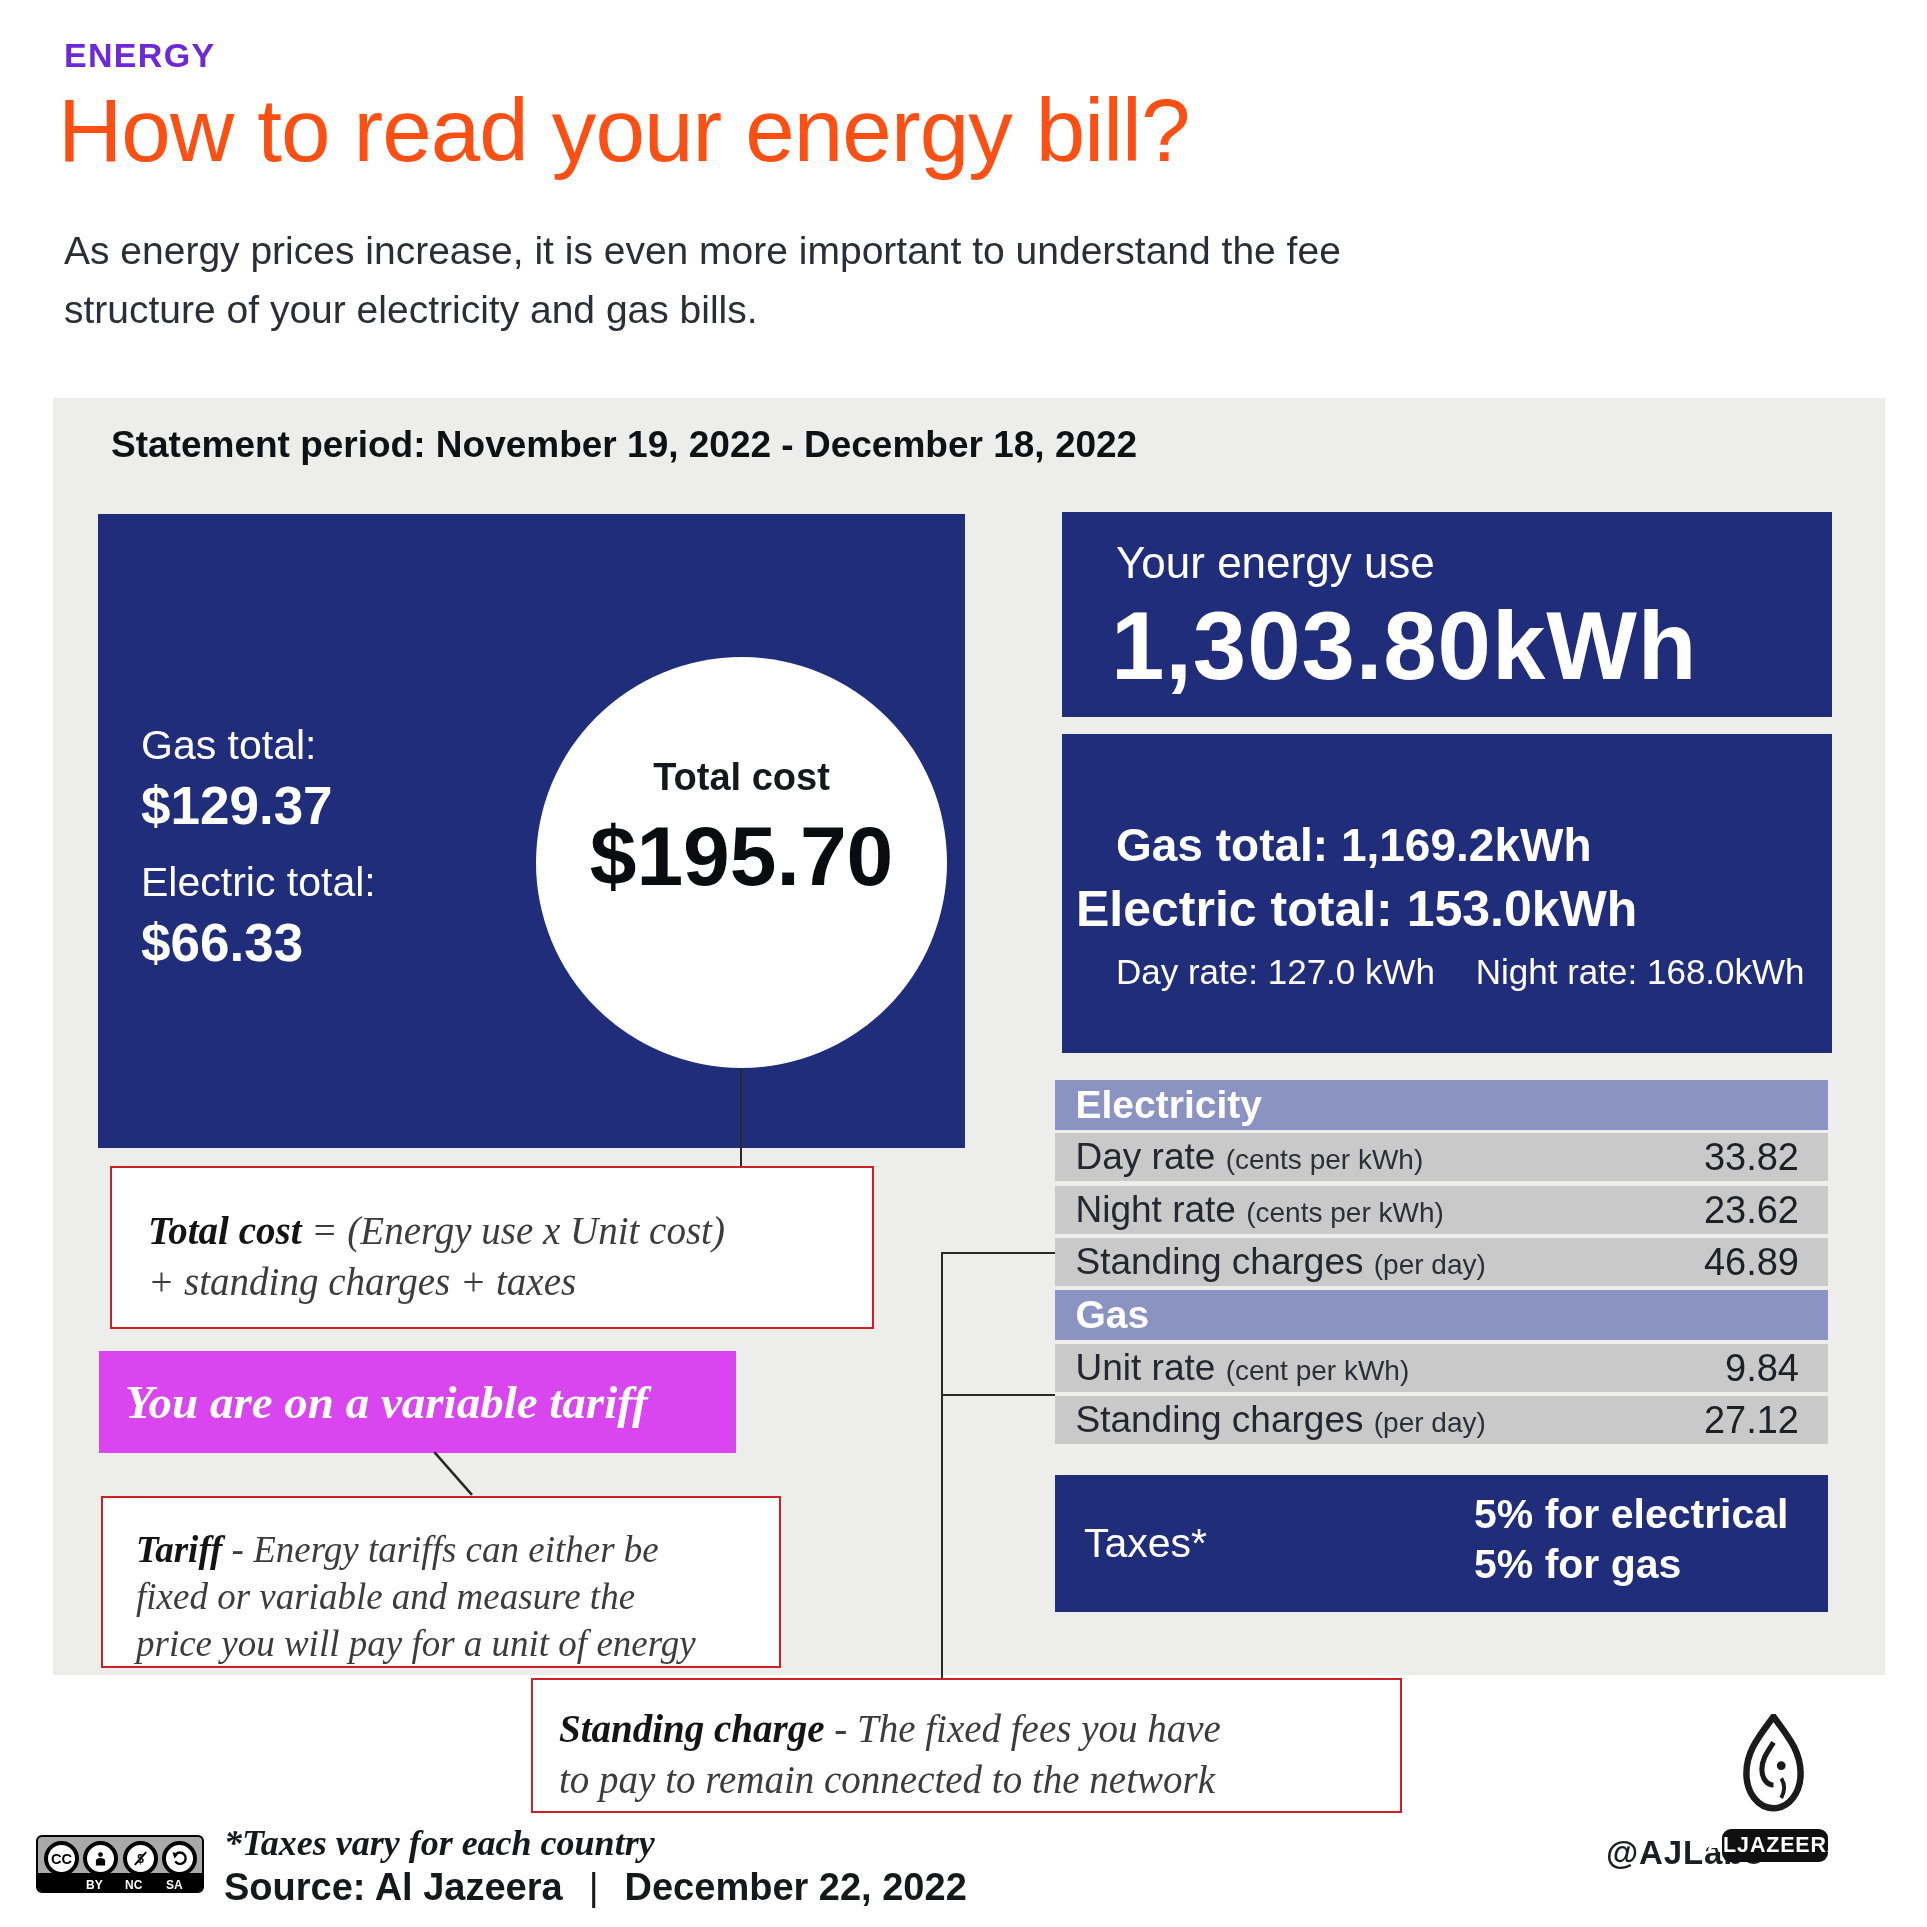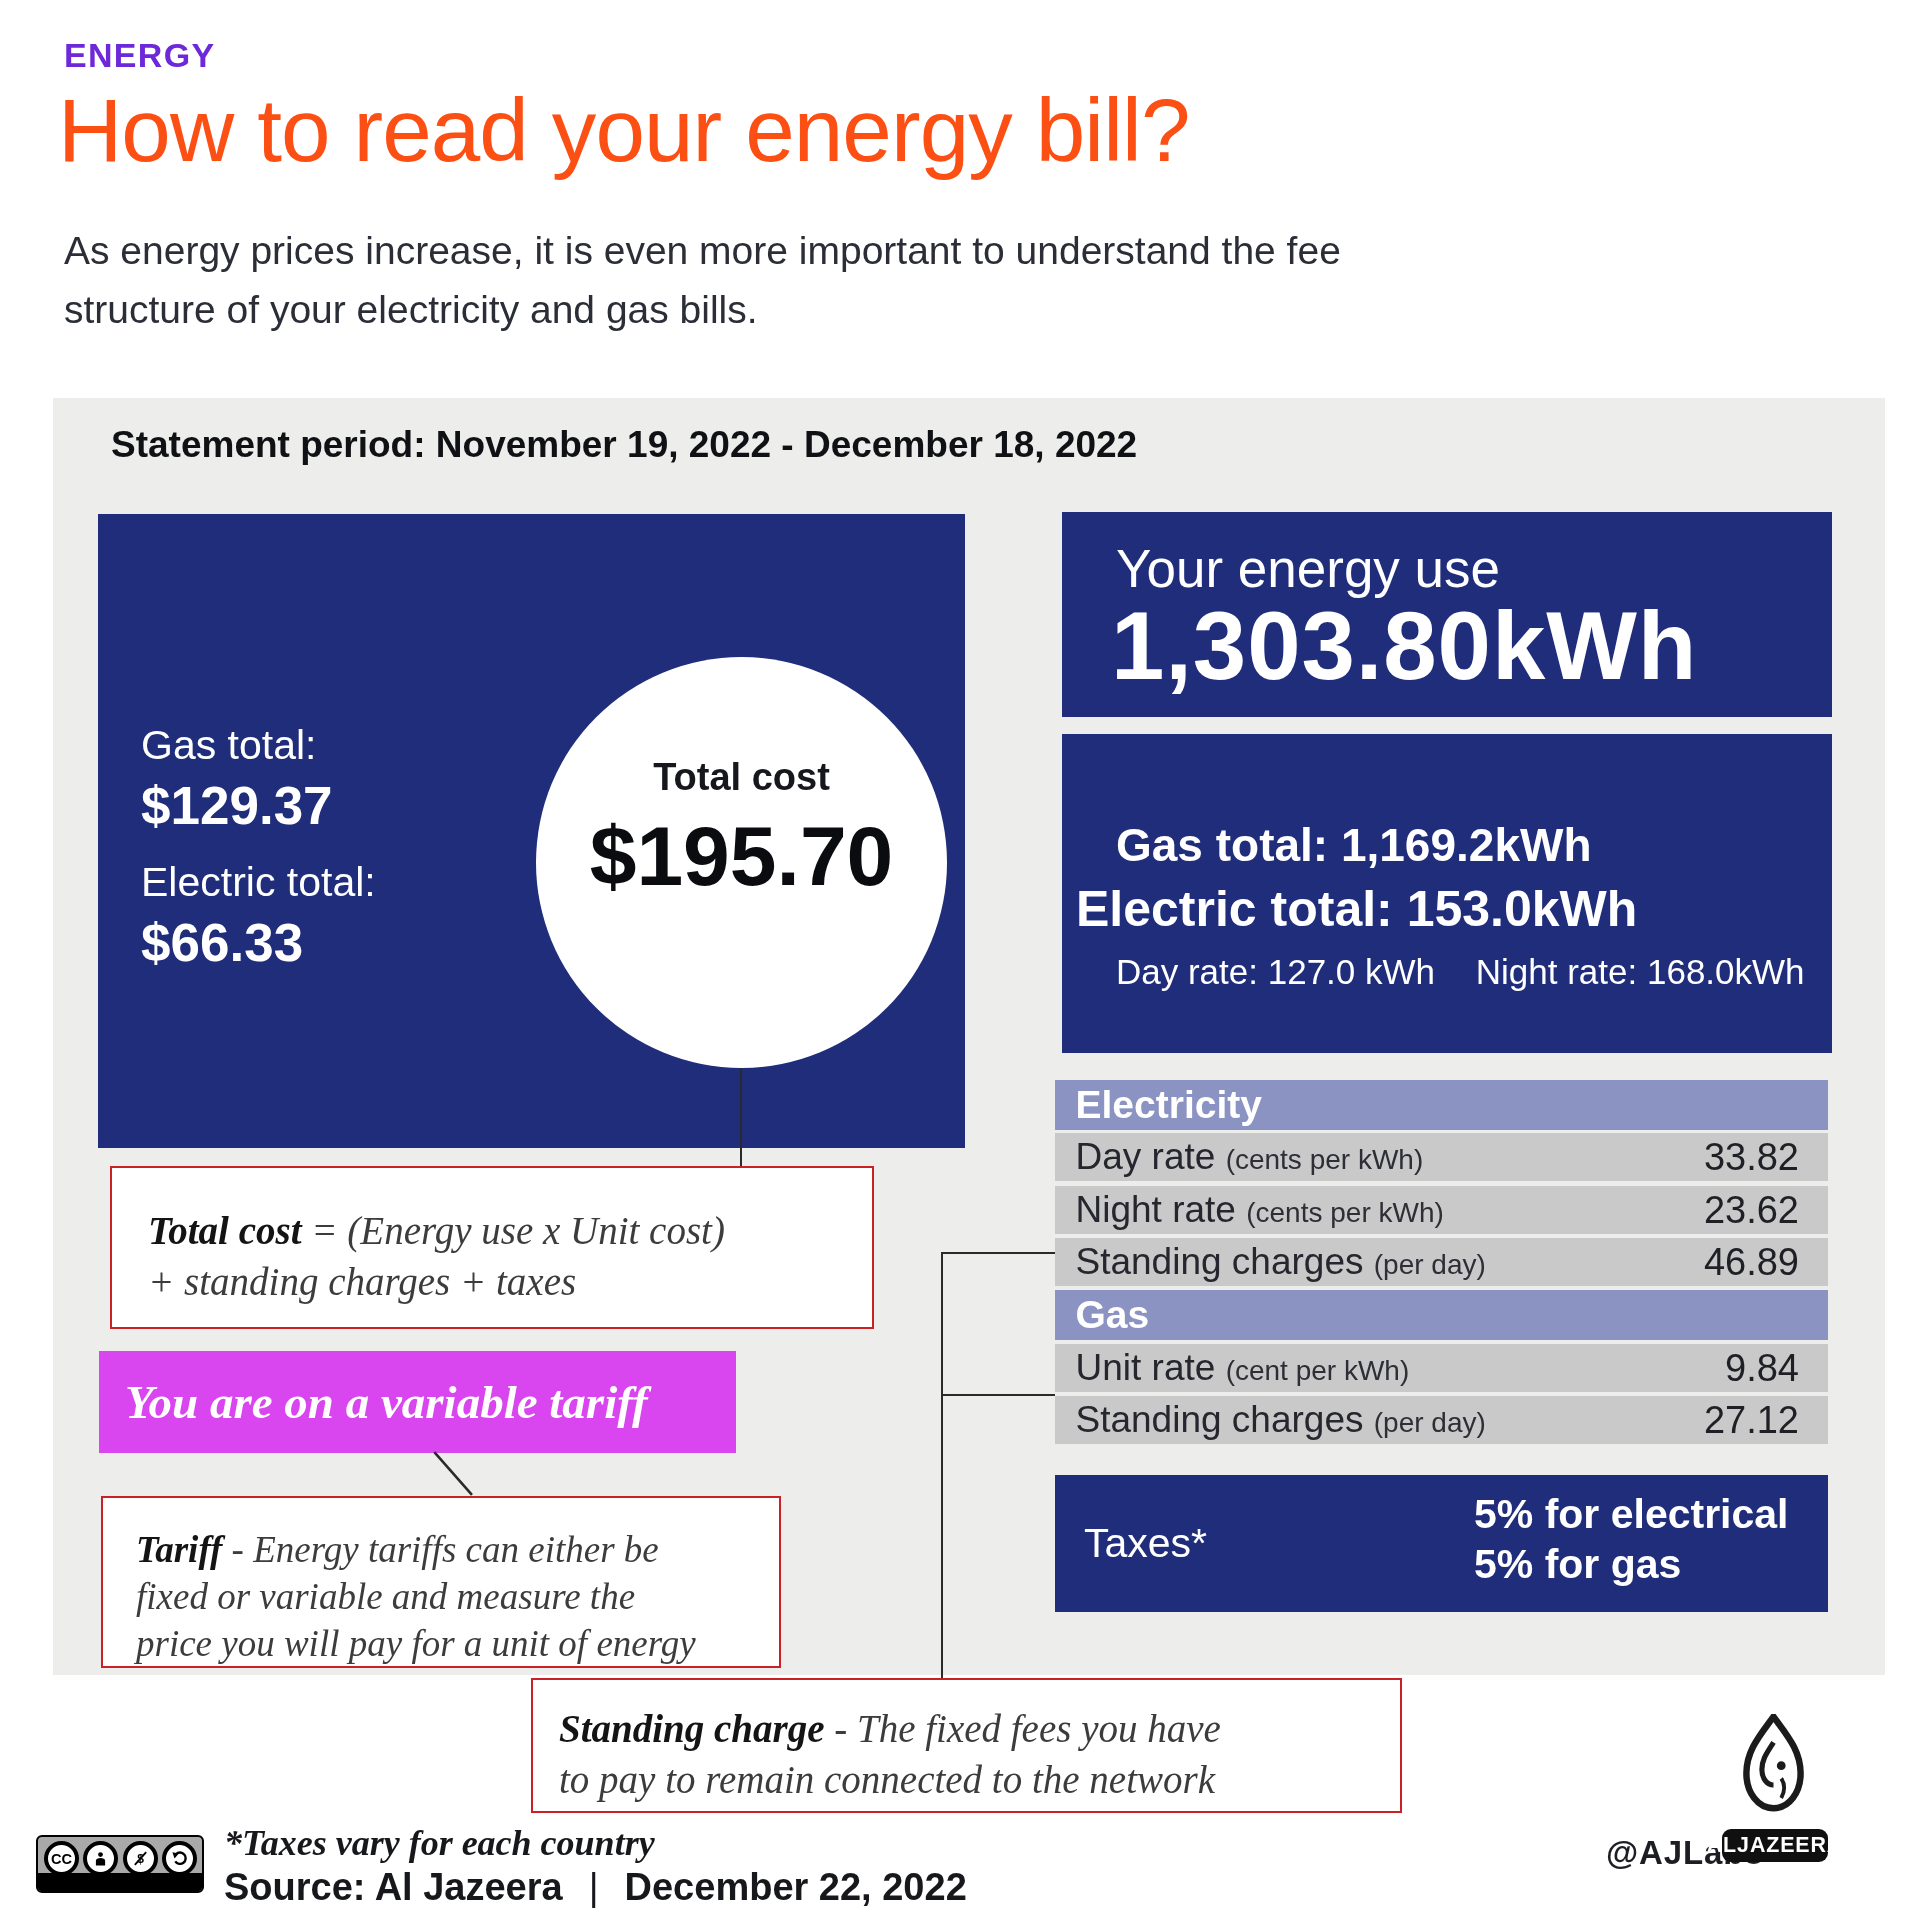--- a/index.html
+++ b/index.html
@@ -13,21 +13,21 @@
   .subtitle{font-size:39px;line-height:1.52;color:#2b2e37;}
   .panel{background:#ededec;}
   .statement{font-size:37px;font-weight:700;color:#101114;}
   .navy{background:#1f2d7b;}
   .w{color:#ffffff;}
   .lbl{font-size:41px;font-weight:400;}
   .val{font-size:53px;font-weight:700;}
   .circle{background:#ffffff;border-radius:50%;text-align:center;}
   .circle-title{font-size:38px;font-weight:700;color:#16181d;margin-top:99px;}
   .circle-value{font-size:84px;font-weight:700;color:#0b0c10;margin-top:8.6px;}
-  .use-title{font-size:53px;font-weight:400;}
+  .use-title{font-size:44px;font-weight:400;}
   .use-value{font-size:96px;font-weight:600;letter-spacing:0.9px;}
   .bd-gas{font-size:46px;font-weight:700;}
   .bd-el{font-size:50px;font-weight:700;}
   .bd-detail{font-size:35px;font-weight:400;}
   .thead{background:#8b93c3;color:#ffffff;font-size:39px;font-weight:700;line-height:50px;padding-left:20.5px;box-sizing:border-box;}
   .trow{background:#c9c9c9;height:48px;display:flex;align-items:center;justify-content:space-between;
         padding:0 29px 0 20.5px;box-sizing:border-box;}
   .tlabel{font-size:37px;font-weight:500;color:#26272e;}
   .tunit{font-size:28px;font-weight:400;color:#2e2f36;}
   .tval{font-size:38px;font-weight:500;color:#1f2026;}
@@ -43,21 +43,21 @@
   .source-line{font-size:38px;font-weight:600;color:#17181c;}
   .source-line .sep{margin:0 26px;font-weight:400;}
   .handle{font-size:33px;font-weight:700;color:#1d1e24;letter-spacing:0.9px;}
   .brandbox{background:#101010;color:#ffffff;font-size:21.4px;font-weight:700;letter-spacing:0.9px;
             display:flex;align-items:center;justify-content:center;}
   .ccbadge{background:#a9a9a9;border:2.6px solid #000;border-radius:6px;box-sizing:border-box;}
   .ccicons{position:absolute;top:4.3px;left:6px;display:flex;gap:4.3px;z-index:2;}
   .cccirc{width:27px;height:27px;border:4.3px solid #000;border-radius:50%;background:#fff;
           display:flex;align-items:center;justify-content:center;font-weight:700;font-size:14.6px;color:#000;}
   .ccstrip{position:absolute;left:0;right:0;bottom:0;height:18px;background:#000;border-radius:0 0 3.4px 3.4px;}
-  .ccstrip span{position:absolute;top:18px;color:#fff;font-size:12px;font-weight:700;}
+  .ccstrip span{position:absolute;top:5px;color:#fff;font-size:12px;font-weight:700;}
 </style>
 </head>
 <body>
 
 <div id="canvas">
 
   <div class="abs kicker" style="left:64px;top:36px;">ENERGY</div>
   <div class="abs title" style="left:58px;top:79px;">How to read your energy bill?</div>
   <div class="abs subtitle" style="left:64px;top:221px;width:1507px;">
     <span>As energy prices increase, it is even more important to understand the fee</span><br>

